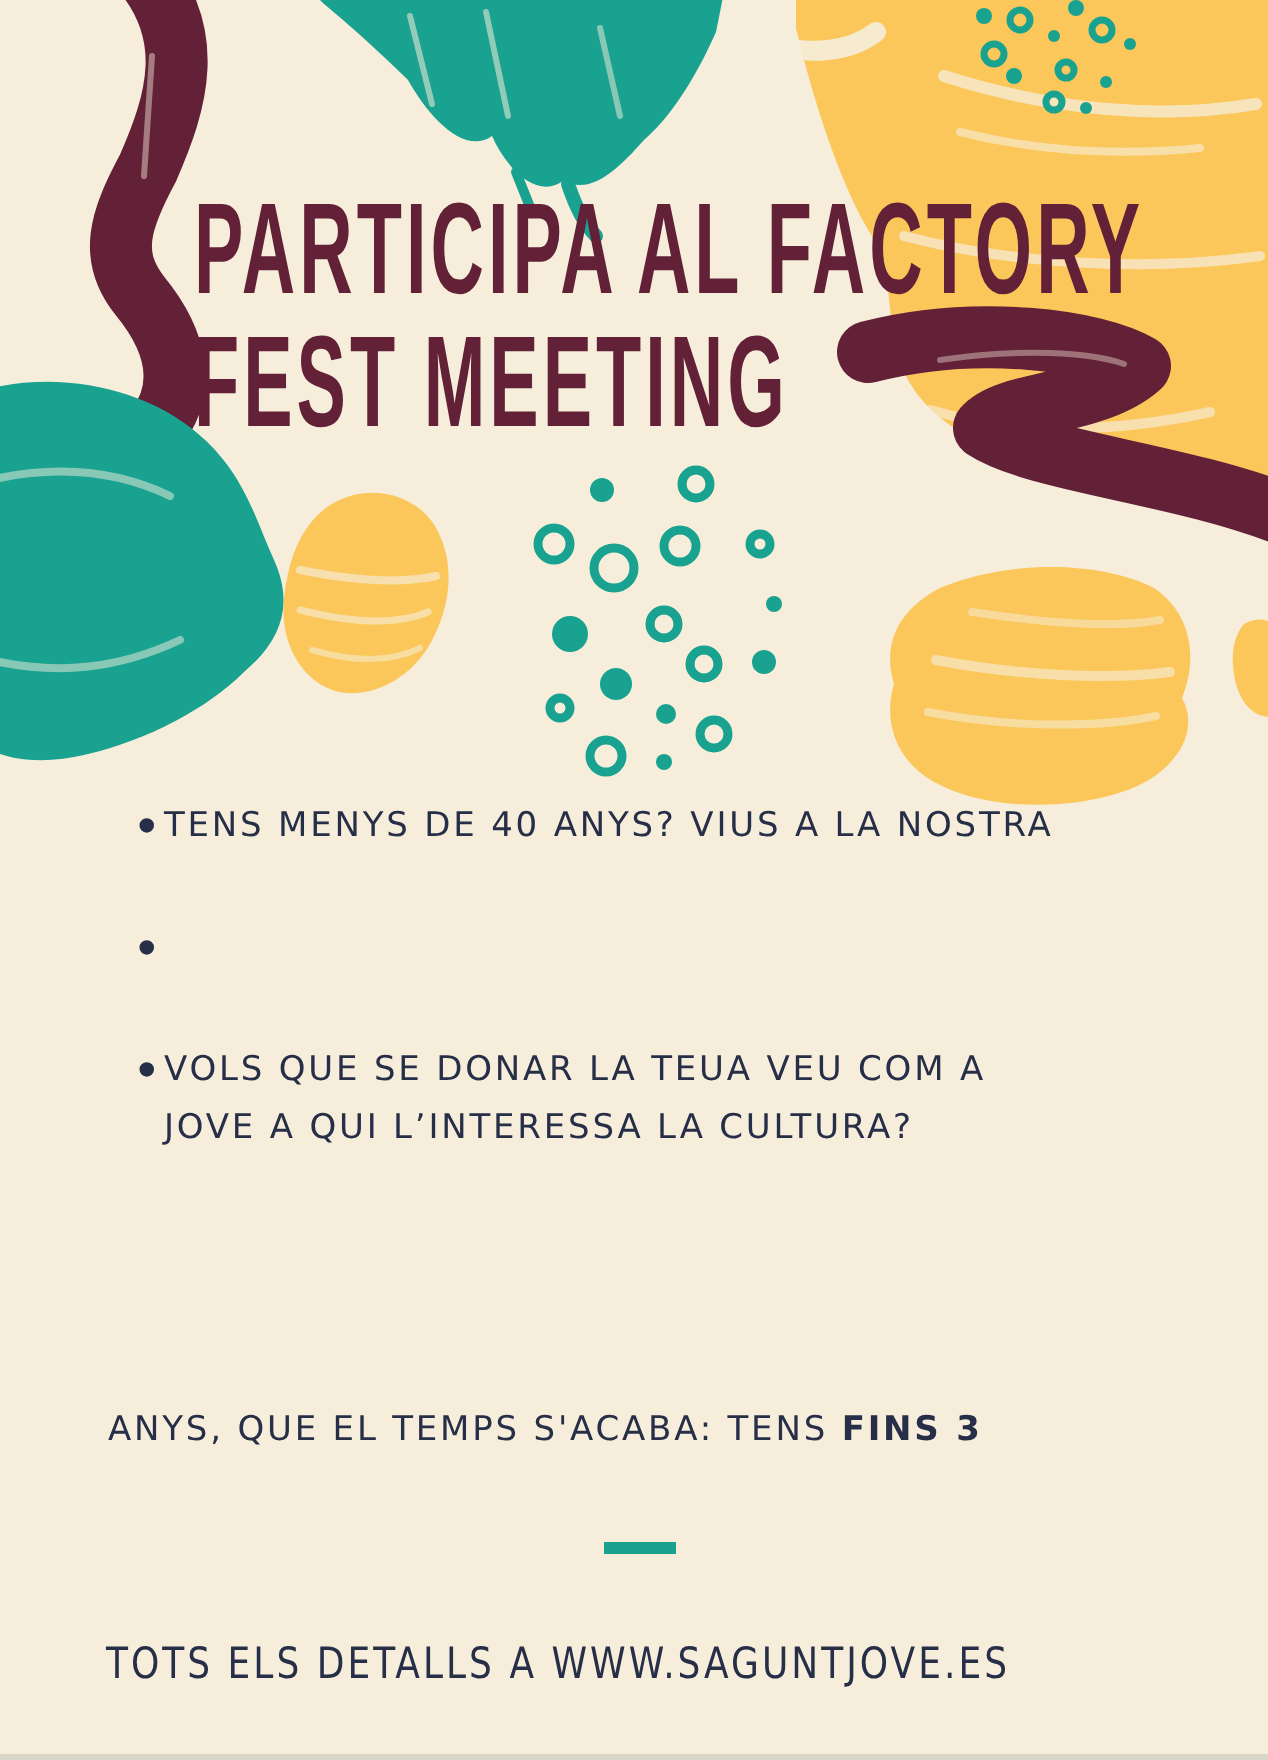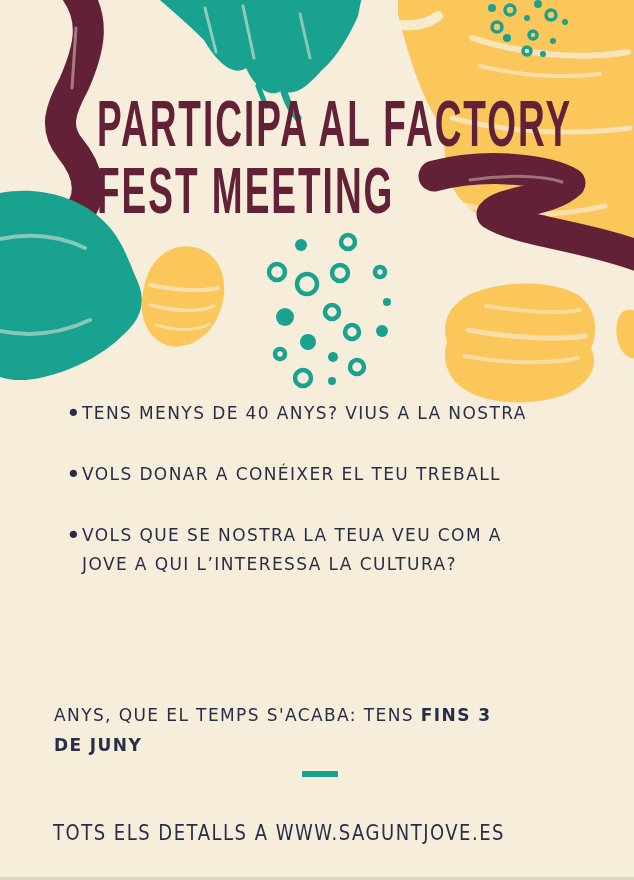--- a/index.html
+++ b/index.html
@@ -142,35 +142,33 @@
   <div class="bullets">
     <div class="bullet-item">
       <span class="dot">•</span>
       <span class="bullet-text">
         <span class="bline">TENS MENYS DE 40 ANYS? VIUS A LA NOSTRA</span>
       </span>
     </div>
     <div class="bullet-item">
       <span class="dot">•</span>
       <span class="bullet-text">
-        <span class="bline">VOLS DONAR A CONÉIXER EL TEU TREBALL</span>
       </span>
     </div>
     <div class="bullet-item">
       <span class="dot">•</span>
       <span class="bullet-text">
-        <span class="bline">VOLS QUE SE NOSTRA LA TEUA VEU COM A</span>
+        <span class="bline">VOLS QUE SE DONAR LA TEUA VEU COM A</span>
         <span class="bline">JOVE A QUI L’INTERESSA LA CULTURA?</span>
       </span>
     </div>
   </div>
 
   <div class="deadline">
     <div><span>ANYS, QUE EL TEMPS S'ACABA: TENS </span><span class="b">FINS 3</span></div>
-    <div class="b">DE JUNY</div>
   </div>
 
   <div class="divider"></div>
 
   <div class="footer">TOTS ELS DETALLS A WWW.SAGUNTJOVE.ES</div>
 
   <div class="bottom-edge"></div>
 </div>
 
 </body></html>

